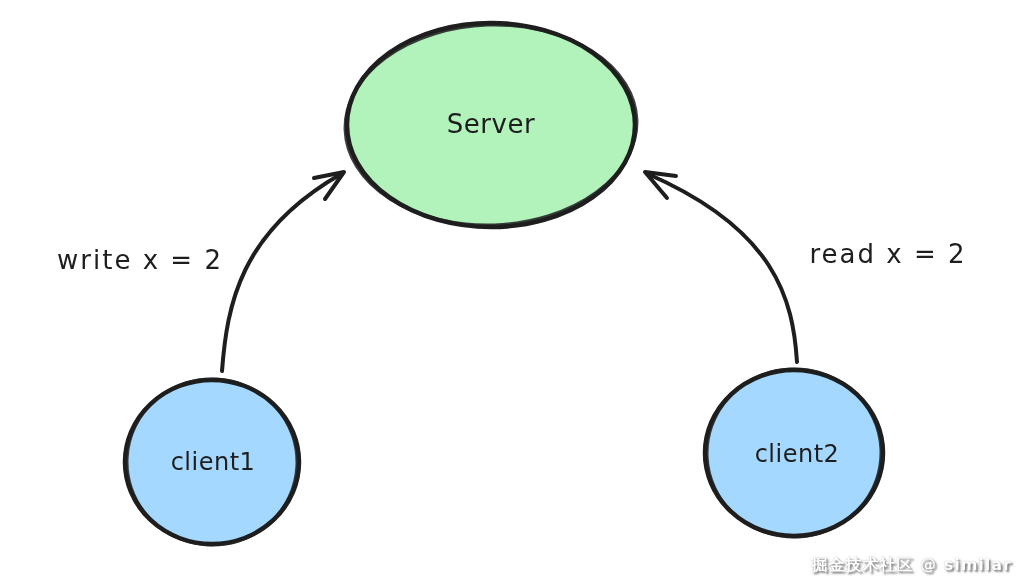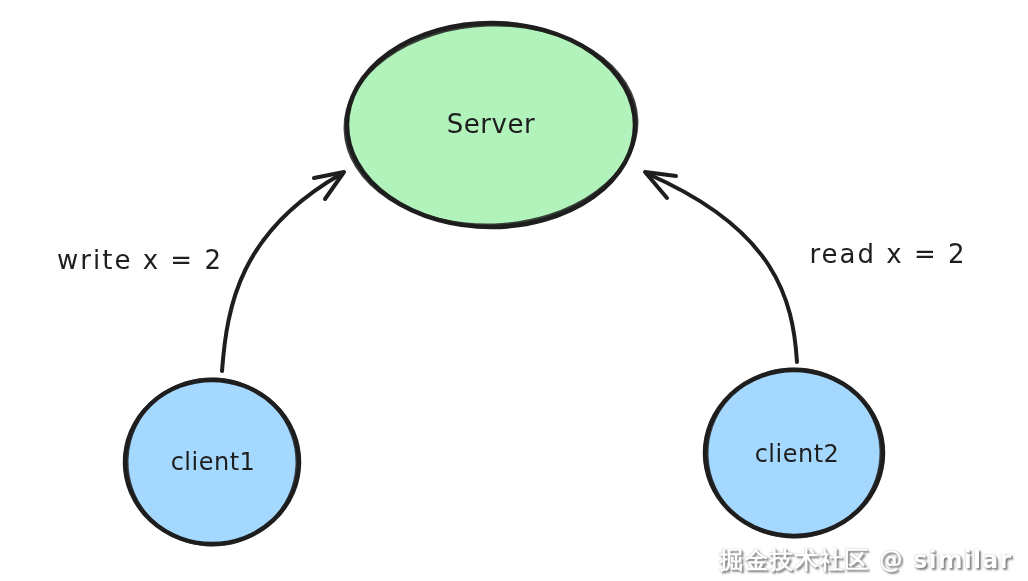--- a/index.html
+++ b/index.html
@@ -37,21 +37,21 @@
   .sketch-line {
     fill: none;
     stroke: #1e1e1e;
     stroke-linecap: round;
     stroke-linejoin: round;
   }
   .watermark {
     position: absolute;
     right: 16px;
     bottom: 5px;
-    font-size: 24px;
+    font-size: 16px;
     font-weight: bold;
     letter-spacing: 1px;
     color: #ffffff;
     text-shadow: 2px 2px 2px rgba(110,110,110,0.85), 0 0 1px rgba(90,90,90,0.6);
     white-space: nowrap;
   }
 </style>
 </head>
 <body>
 

